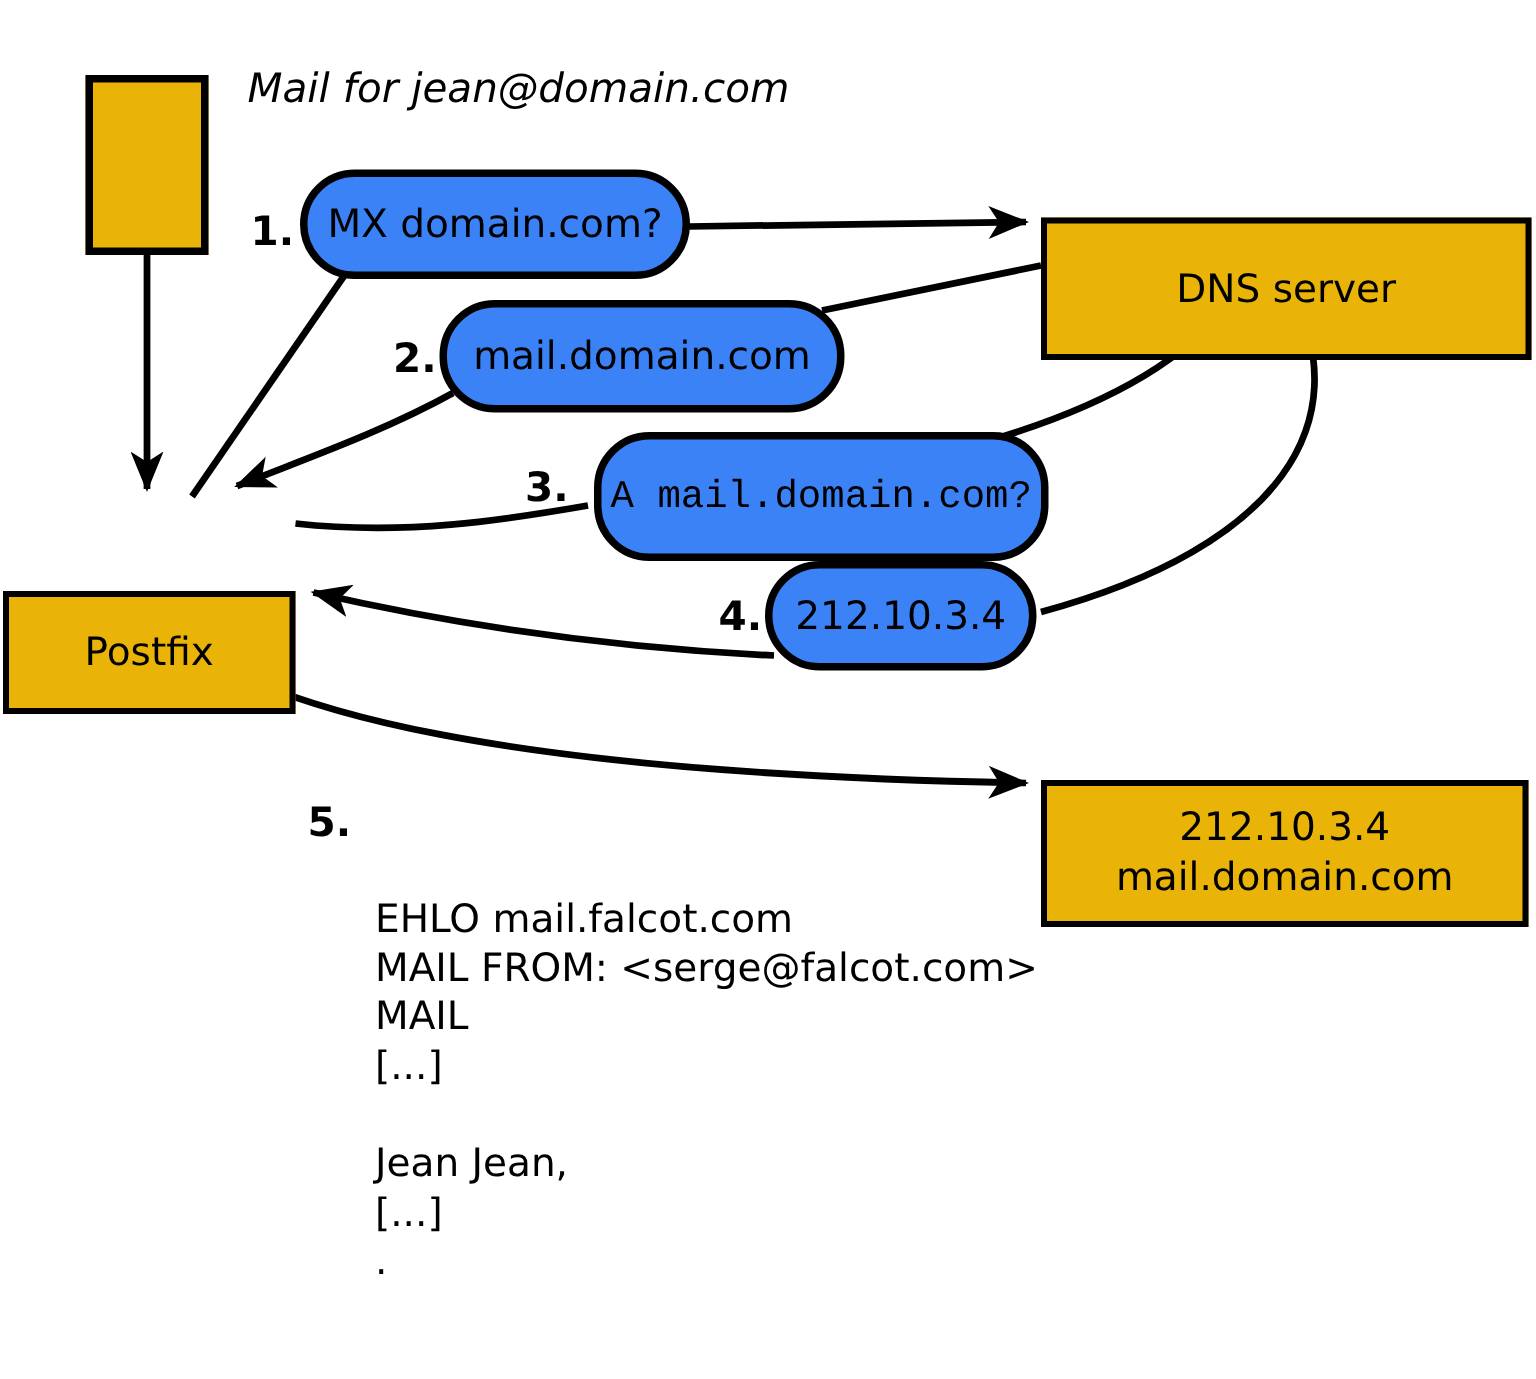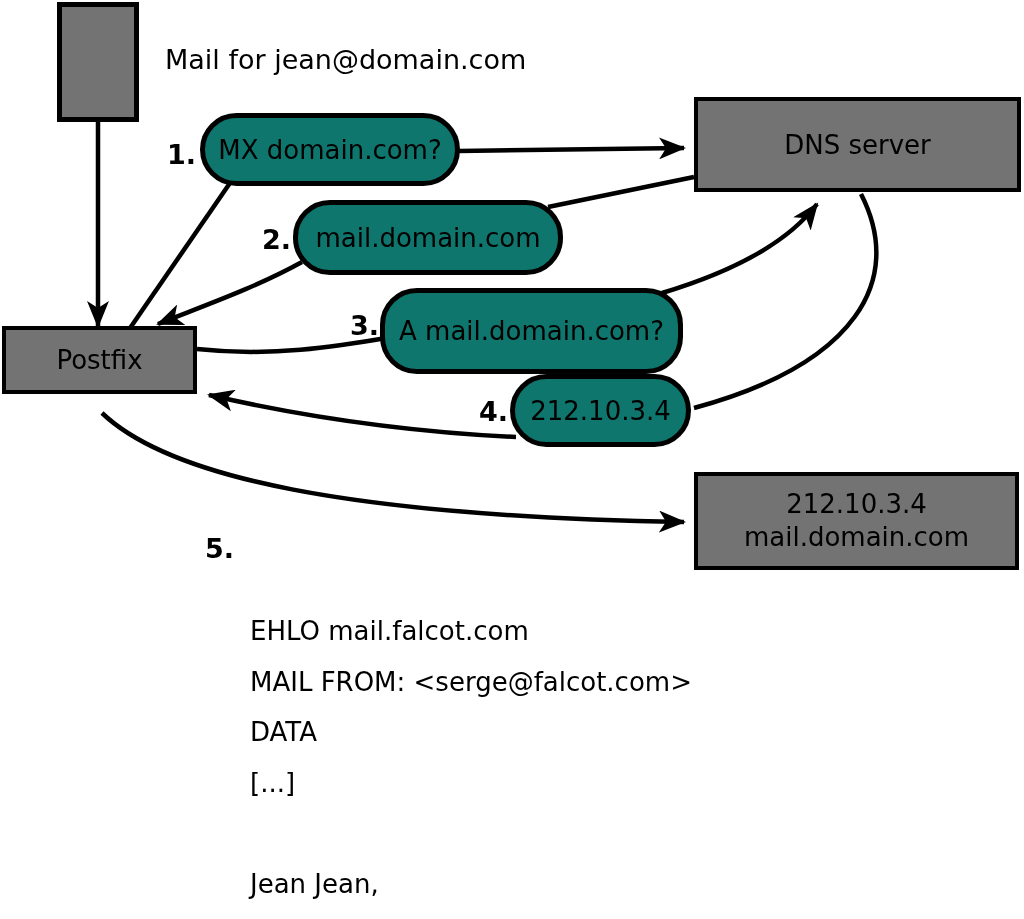--- a/index.html
+++ b/index.html
@@ -19,87 +19,88 @@
   #connectors {
     position: absolute;
     left: 0;
     top: 0;
     z-index: 0;
   }
   .box {
     position: absolute;
     box-sizing: border-box;
     border: 4px solid #000;
-    background: #737373;
+    background: #eab308;
     display: flex;
     align-items: center;
     justify-content: center;
     font-size: 26px;
     z-index: 1;
     text-align: center;
+    margin-top: 48px;
   }
   .pill {
     position: absolute;
     box-sizing: border-box;
     border: 5px solid #000;
     border-radius: 37px;
-    background: #0f766e;
+    background: #3b82f6;
     display: flex;
     align-items: center;
     justify-content: center;
     font-size: 26px;
     z-index: 1;
     white-space: nowrap;
   }
   .num {
     position: absolute;
     font-size: 27px;
     font-weight: bold;
     z-index: 2;
     white-space: nowrap;
   }
   .note {
     position: absolute;
     font-size: 27px;
     z-index: 2;
     white-space: nowrap;
+    font-style: italic;
   }
   #envelope {
     left: 57px; top: 2px; width: 82px; height: 120px;
     border-width: 5px;
   }
-  #postfix-node { left: 2px;   top: 326px; width: 195px; height: 68px; }
+  #postfix-node { left: 2px;   top: 346px; width: 195px; height: 82px; }
   #dns-node     { left: 694px; top: 97px;  width: 327px; height: 95px; }
   #mailserver-node {
     left: 694px; top: 472px; width: 325px; height: 98px;
     flex-direction: column;
     line-height: 33px;
   }
   #pill1 { left: 200px; top: 113px; width: 260px; height: 73px; }
   #pill2 { left: 293px; top: 200px; width: 270px; height: 75px; }
-  #pill3 { left: 380px; top: 288px; width: 303px; height: 86px; }
+  #pill3 { left: 396px; top: 288px; width: 303px; height: 86px; font-family: Liberation Mono, monospace; }
   #pill4 { left: 510px; top: 374px; width: 181px; height: 73px; }
   #num1 { left: 167px; top: 139px; }
   #num2 { left: 262px; top: 224px; }
   #num3 { left: 350px; top: 310px; }
   #num4 { left: 479px; top: 396px; }
   #num5 { left: 205px; top: 533px; }
   #mail-note  { left: 165px; top: 44px; }
   #step5-label { left: 250px; top: 533px; }
   #smtp-block {
     position: absolute;
     left: 250px; top: 597px;
     font-size: 26px;
     z-index: 2;
   }
   .smtp-line {
     line-height: 32.6px;
     min-height: 32.6px;
     white-space: pre;
-    margin-top: 18px;
   }
 </style>
 </head>
 <body>
 
 <div id="canvas">
 
   <svg id="connectors" width="1024" height="919" viewBox="0 0 1024 919">
     <defs>
       <marker id="ah" markerUnits="userSpaceOnUse" markerWidth="28" markerHeight="22" refX="25" refY="11" orient="auto">
@@ -163,21 +164,21 @@
   <div class="num" id="num4">4.</div>
   <div class="pill" id="pill4">
     <span>212.10.3.4</span>
   </div>
 
   <div class="num" id="num5">5.</div>
 
   <div id="smtp-block">
     <div class="smtp-line">EHLO mail.falcot.com</div>
     <div class="smtp-line">MAIL FROM: &lt;serge@falcot.com&gt;</div>
-    <div class="smtp-line">DATA</div>
+    <div class="smtp-line">MAIL</div>
     <div class="smtp-line">[...]</div>
     <div class="smtp-line"></div>
     <div class="smtp-line">Jean Jean,</div>
     <div class="smtp-line">[...]</div>
     <div class="smtp-line">.</div>
   </div>
 
 </div>
 
 </body></html>

